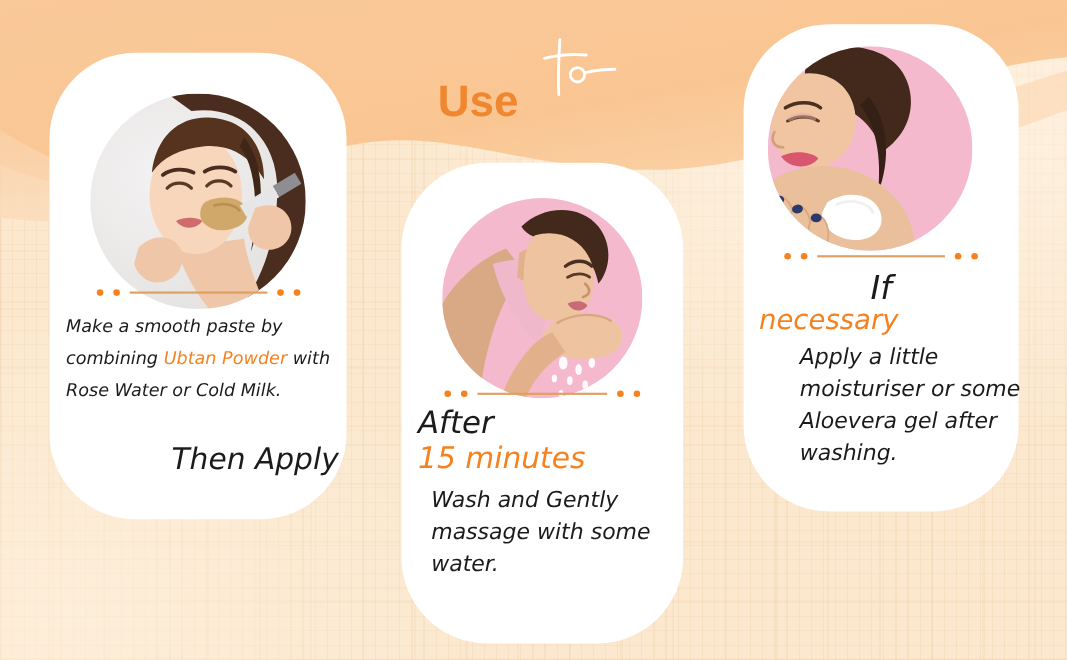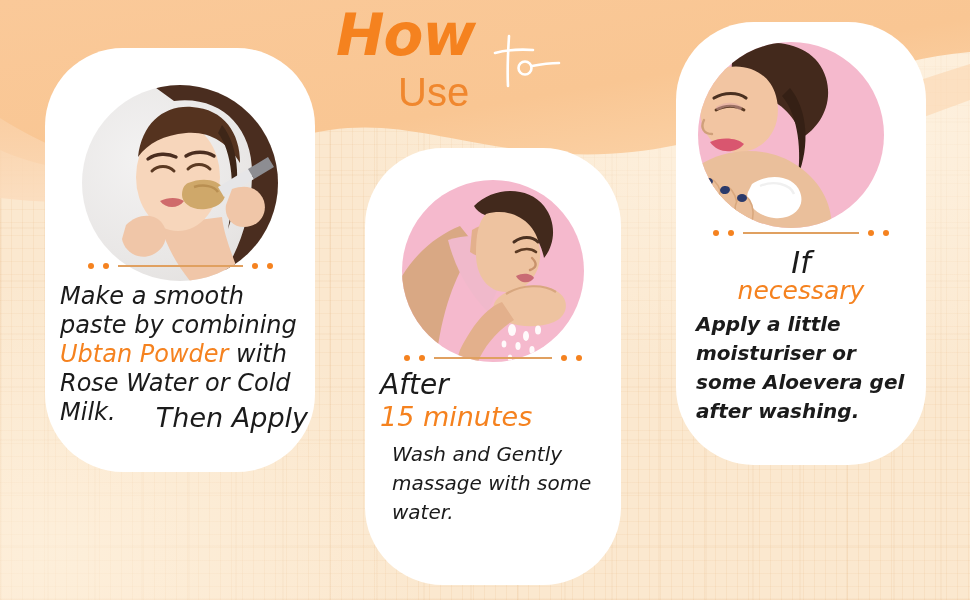--- a/index.html
+++ b/index.html
@@ -44,21 +44,21 @@
   }
   .hdr-how{
     position:absolute;left:336px;top:6px;
     font-family:"DejaVu Sans", sans-serif;
     font-size:58px;font-weight:bold;font-style:italic;
     color:#F5821F;letter-spacing:-1px;line-height:1;
   }
   .hdr-use{
     position:absolute;left:398px;top:72px;
     font-family:"Liberation Sans", sans-serif;
-    font-size:40px;font-weight:400;
+    font-size:40px;font-weight:700;
     color:#F0872E;line-height:1;
   }
   #hdr-to{
     position:absolute;left:487px;top:28px;width:80px;height:70px;
   }
 
   
   .card{
     position:absolute;
     background:#ffffff;
@@ -113,21 +113,21 @@
   .ctext{
     position:absolute;
     font-family:"DejaVu Sans", sans-serif;
     color:#1b1b1b;
     font-style:italic;
   }
 
   
   #c1-body{
     left:60px;top:282px;width:248px;
-    font-size:24px;line-height:29px;font-weight:400;
+    font-size:16px;line-height:29px;font-weight:400;
   }
   #c1-body .hl{color:#F5821F;}
   #c1-apply{
     left:60px;top:402px;width:248px;text-align:right;
     font-size:27px;line-height:32px;font-weight:400;
   }
 
   
   #c2-after{
     left:380px;top:368px;width:226px;text-align:left;
@@ -141,26 +141,26 @@
     left:392px;top:440px;width:216px;
     font-size:20px;line-height:29px;font-weight:400;
   }
 
   
   #c3-if{
     left:690px;top:248px;width:222px;text-align:center;
     font-size:30px;line-height:29px;font-weight:400;
   }
   #c3-nec{
-    left:690px;top:276px;width:222px;text-align:center;
+    left:690px;top:276px;width:222px;text-align:left;
     font-size:25px;line-height:30px;font-weight:400;color:#F5821F;
   }
   #c3-body{
-    left:696px;top:310px;width:214px;
-    font-size:20px;line-height:29px;font-weight:700;
+    left:727px;top:310px;width:214px;
+    font-size:20px;line-height:29px;font-weight:400;
   }
 </style>
 </head>
 <body>
 
 <div id="bg-base"></div>
 <div id="bg-texture"></div>
 <div id="bg-wash"></div>
 
 <div id="banner">
@@ -186,21 +186,20 @@
 
     <path d="M0,118 C50,150 120,178 190,176
              C150,196 80,208 0,198 Z" fill="url(#peachGrad2)" opacity="0.85"></path>
 
     <path d="M700,140 C790,128 880,92 970,64 L970,100
              C900,126 810,160 726,166 Z" fill="#FBD4AC" opacity="0.55"></path>
   </svg>
 </div>
 
 <div id="header">
-  <div class="hdr-how">How</div>
 
   <svg id="hdr-to" viewBox="0 0 80 70" xmlns="http://www.w3.org/2000/svg" aria-hidden="true">
     <g fill="none" stroke="#ffffff" stroke-width="2.6" stroke-linecap="round">
       <path d="M22,8 C21,24 20,40 21,58"></path>
       <path d="M8,25 C20,22 34,21 46,22"></path>
       <circle cx="38" cy="40" r="6.5"></circle>
       <path d="M45,38 C55,36 64,35 72,35"></path>
     </g>
   </svg>
 

